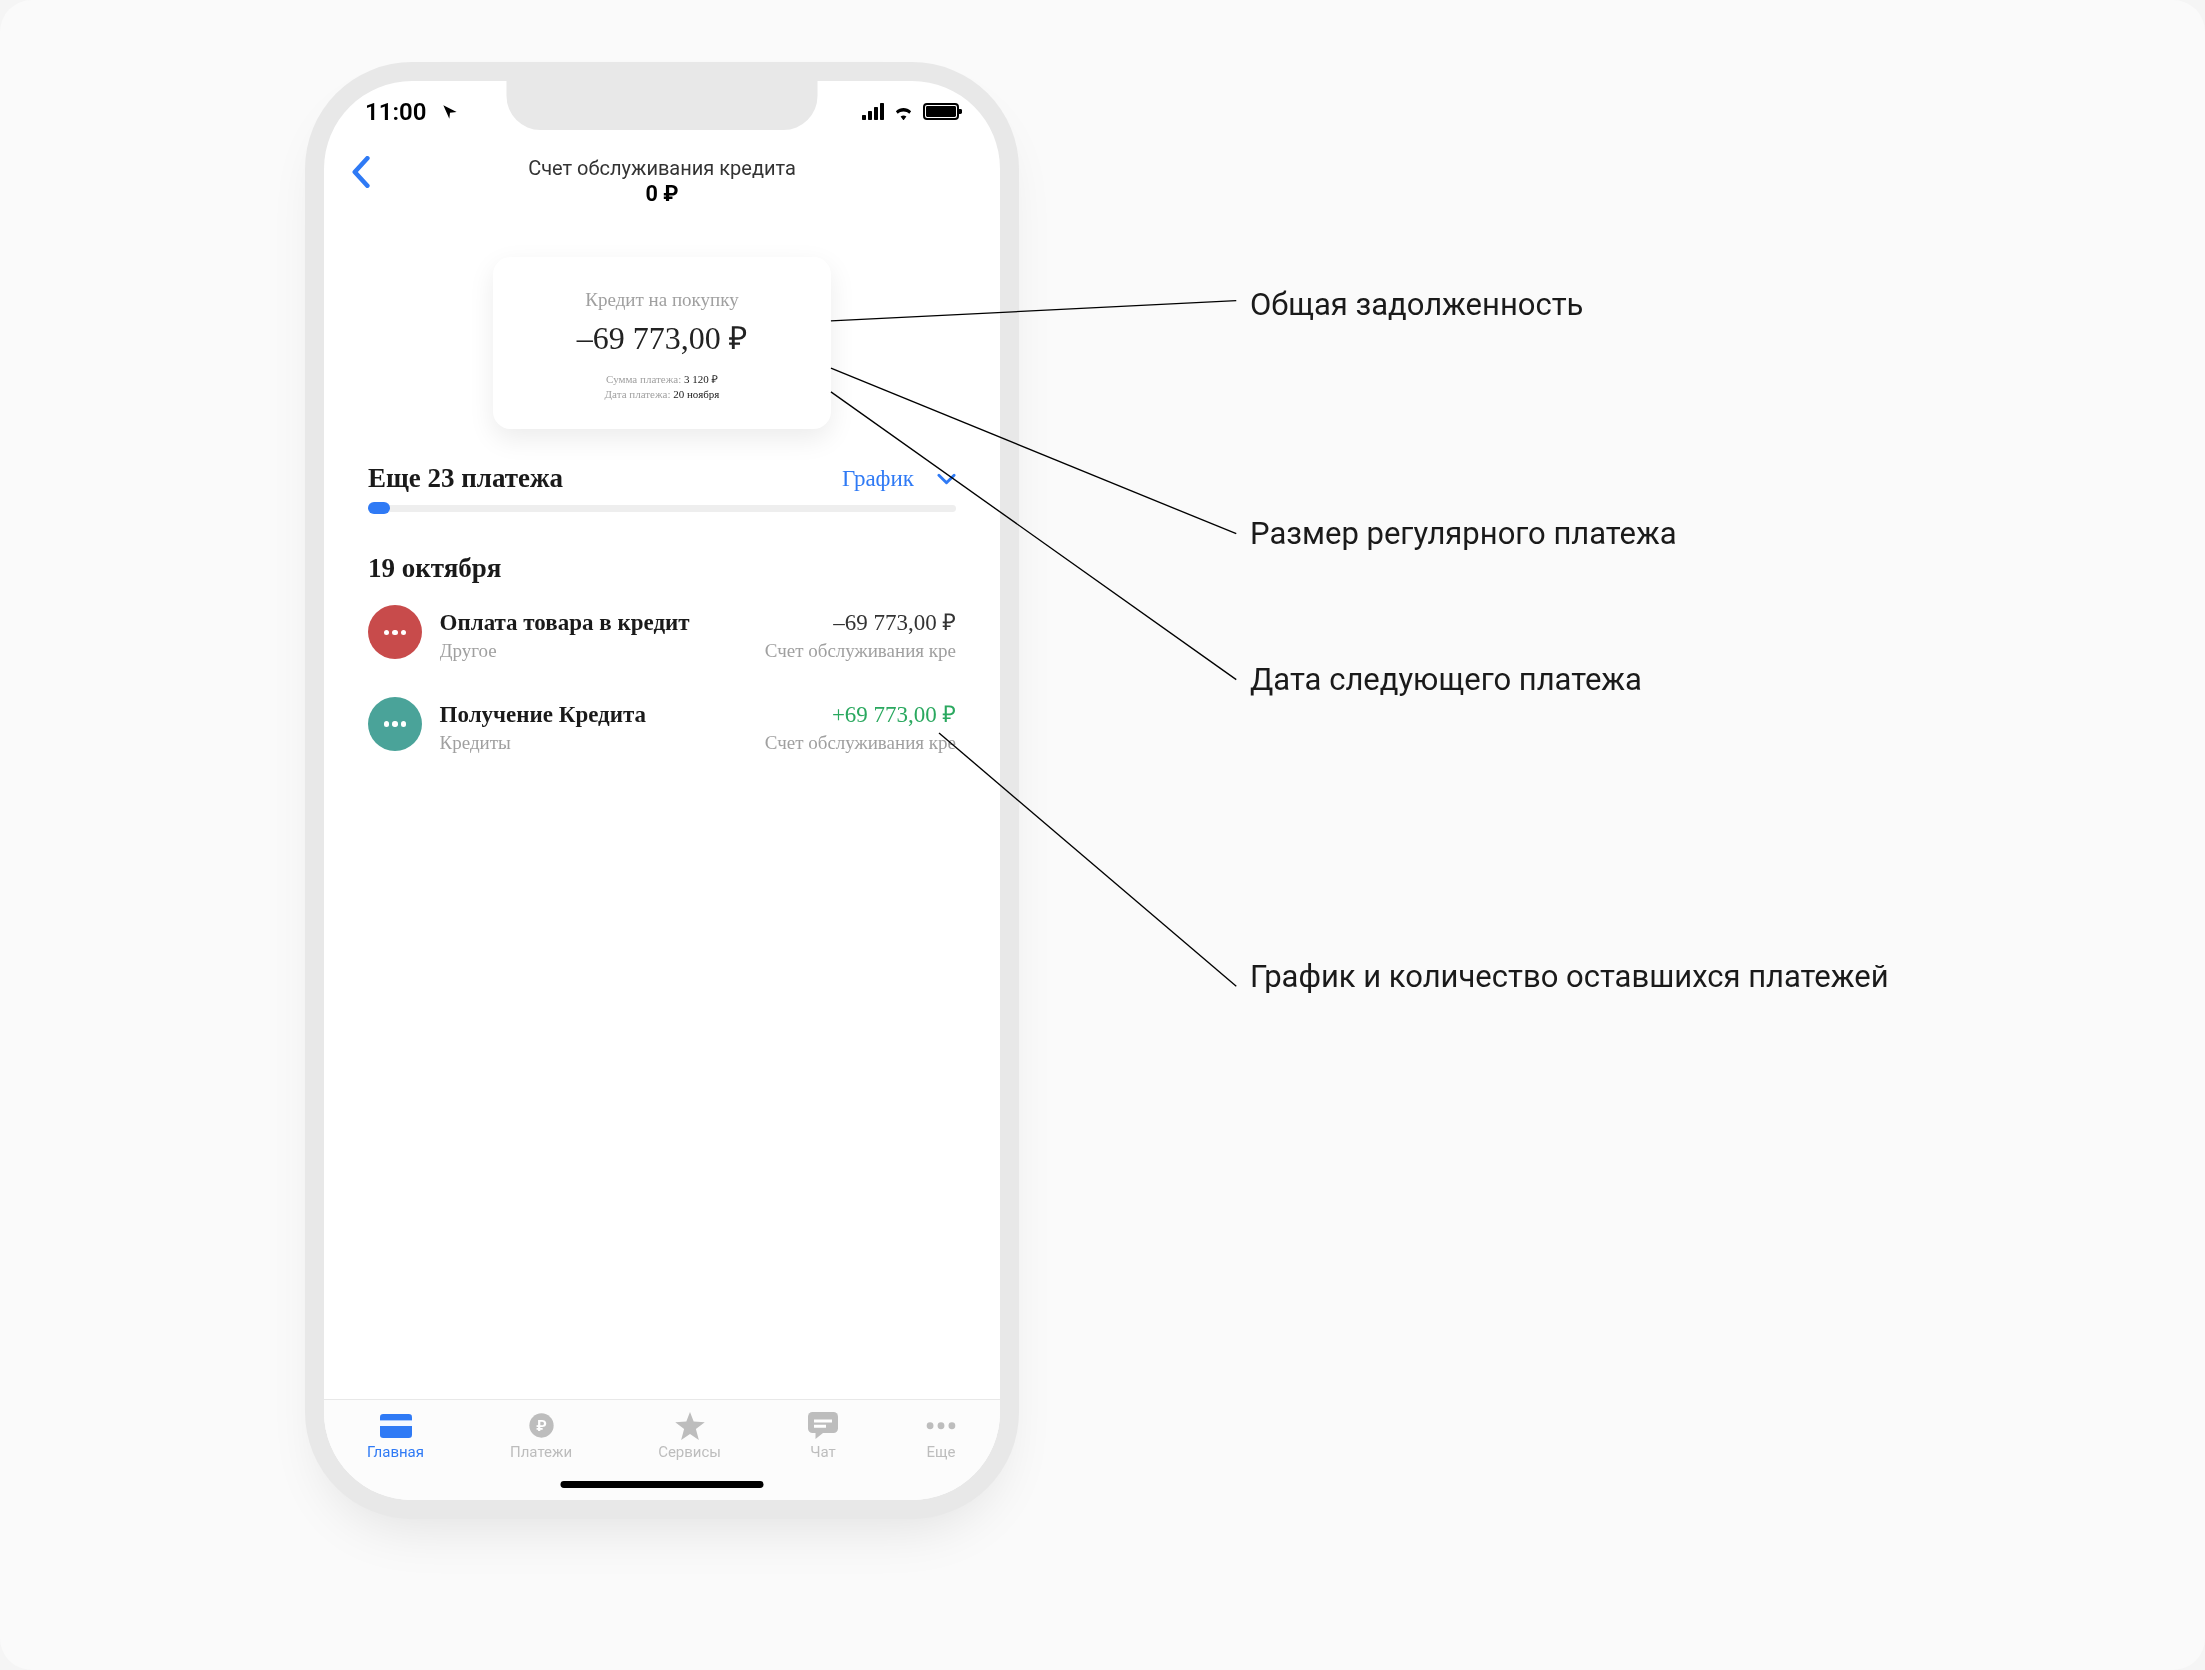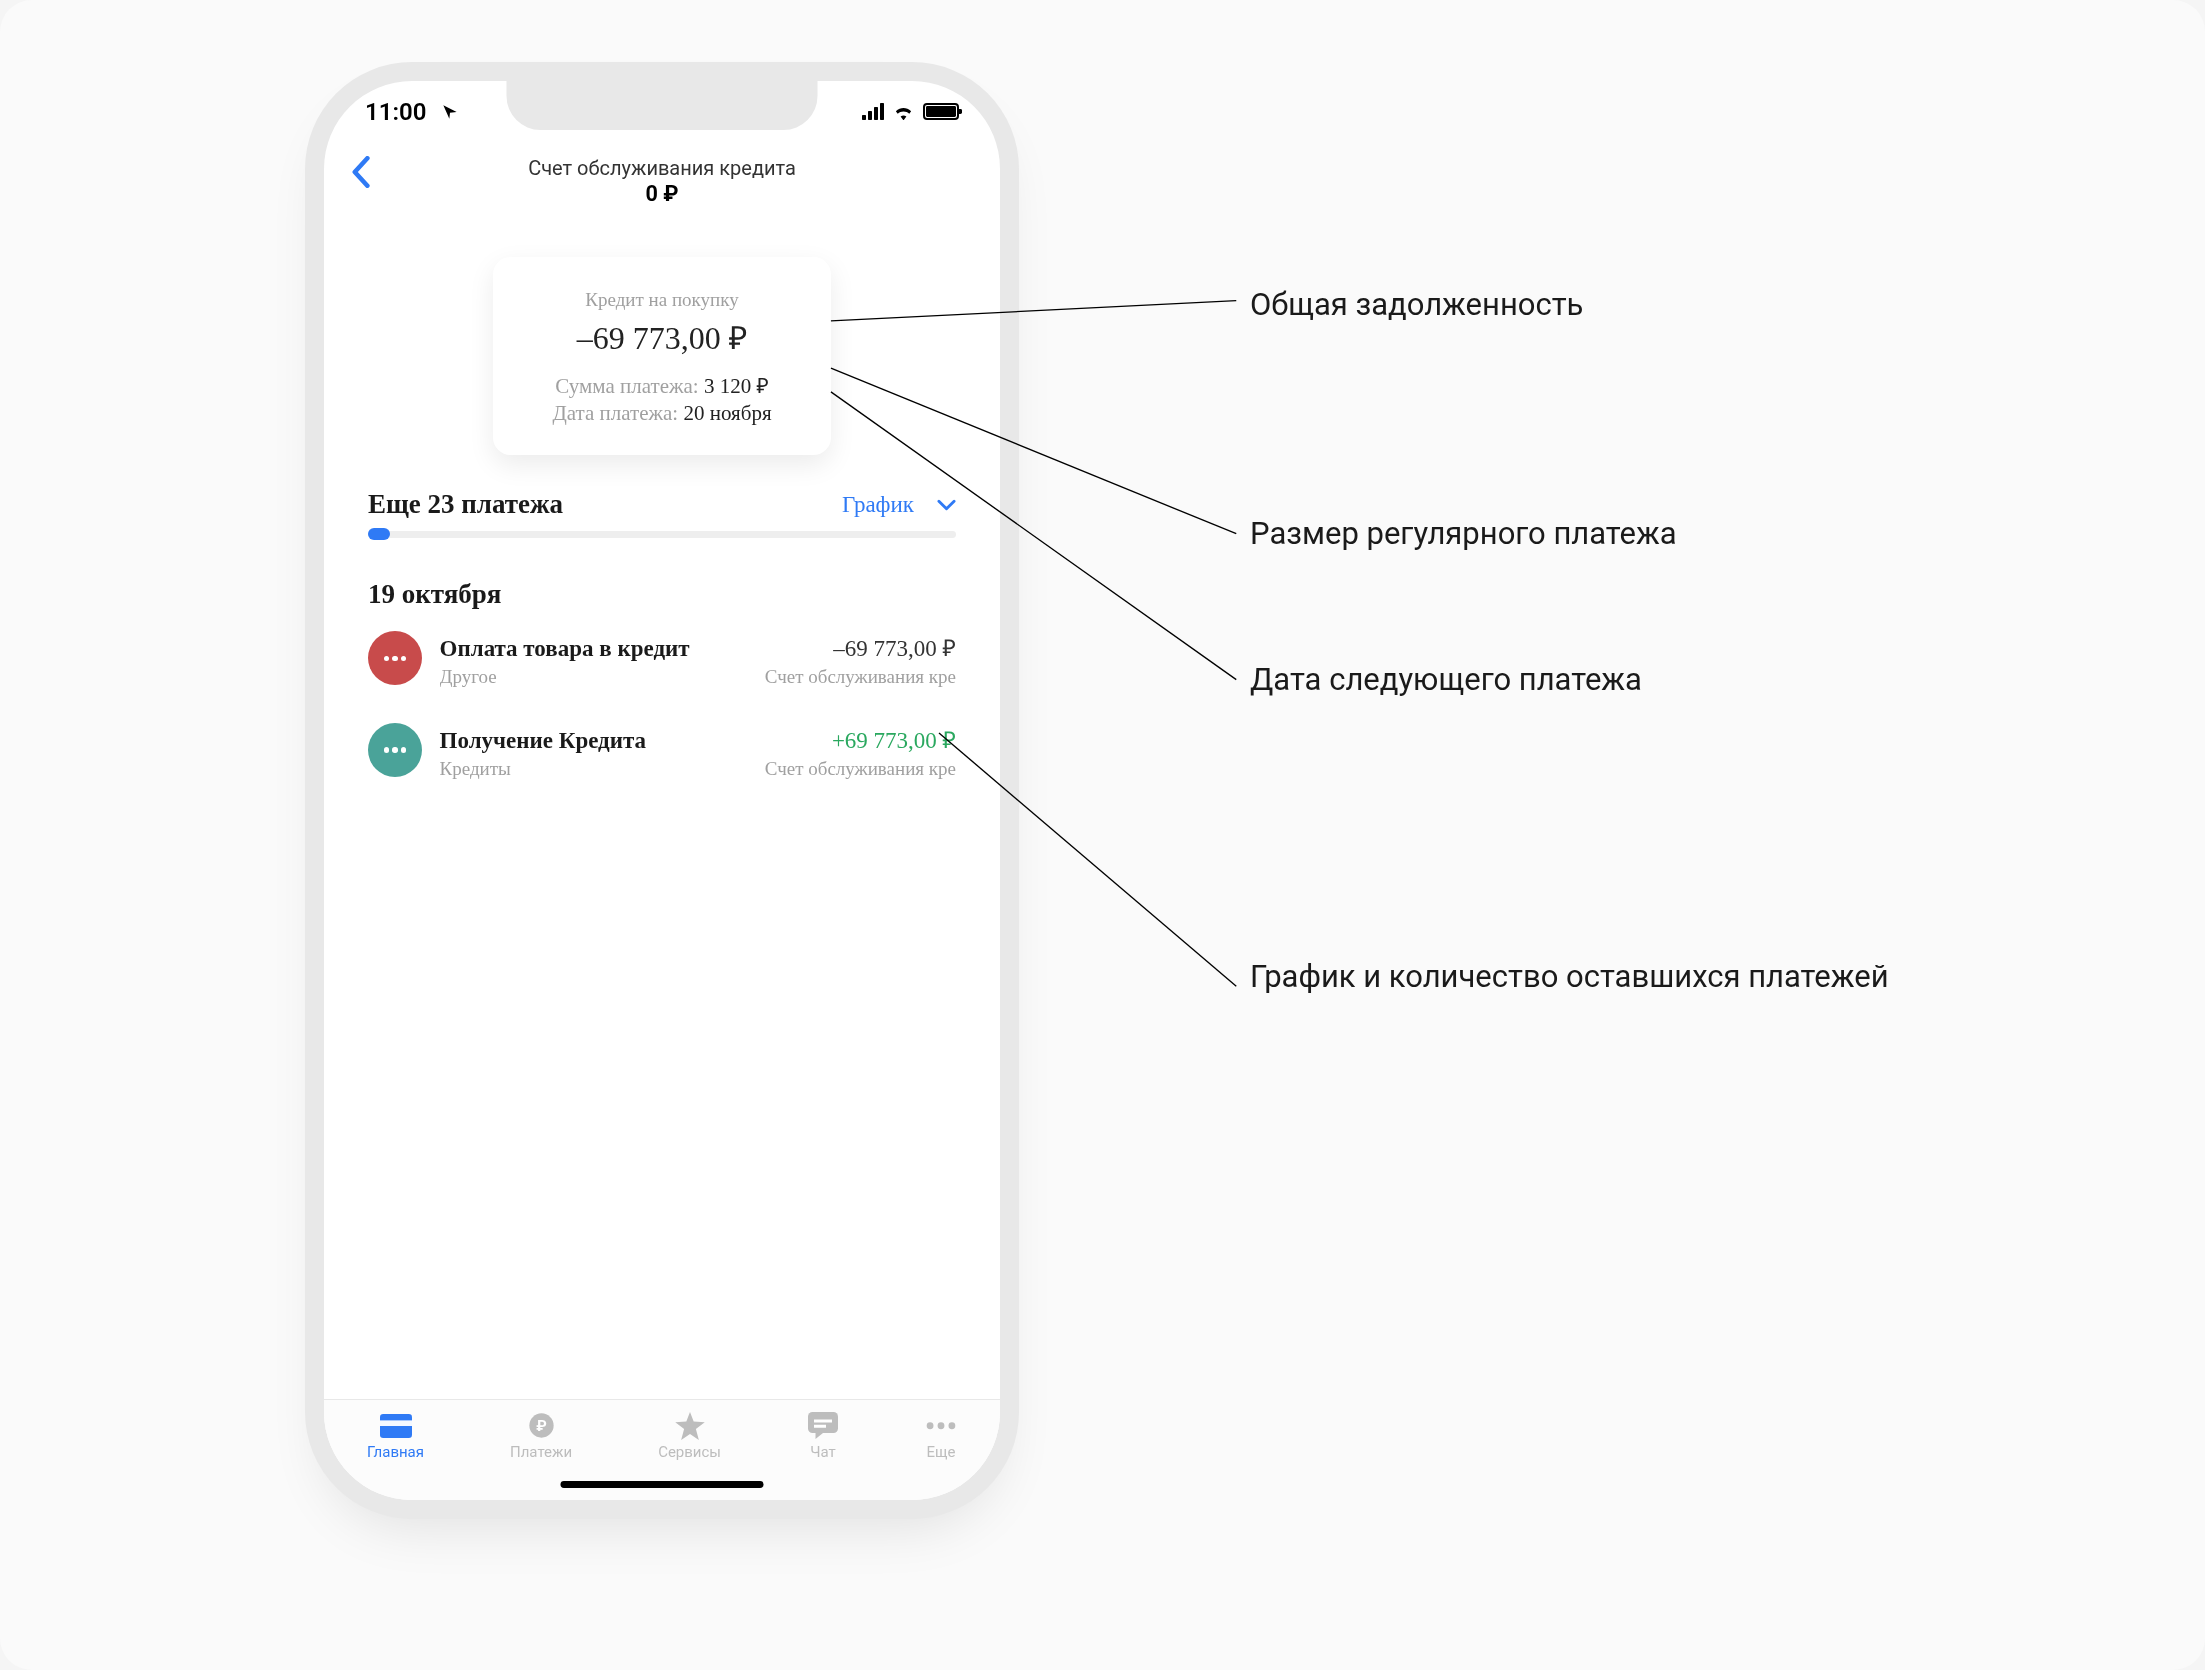--- a/index.html
+++ b/index.html
@@ -106,21 +106,21 @@
     width: 338px;
     margin: 6.8px auto 34px;
     background: #fff;
     border-radius: 17.6px;
     box-shadow: 0 9.5px 27px rgba(0,0,0,0.08);
     padding: 32px 20px 27px;
     text-align: center;
   }
   .card-label { font-size: 19px; color: #a0a0a0; margin-bottom: 4px; }
   .card-amount { font-size: 32px; font-weight: 400; color: #222; margin-bottom: 13.5px; }
-  .card-row { font-size: 21px; margin-bottom: 2px; }
+  .card-row { font-size: 11px; margin-bottom: 2px; }
   .card-row .label { color: #a0a0a0; }
   .card-row .value { color: #222; font-weight: 500; }
 
   .action-card {
     width: 392px;
     margin: 0 auto 47px;
     background: linear-gradient(135deg, #4a5568, #2d3748);
     border-radius: 23px;
     padding: 27px 20px 23px;
     display: flex;

